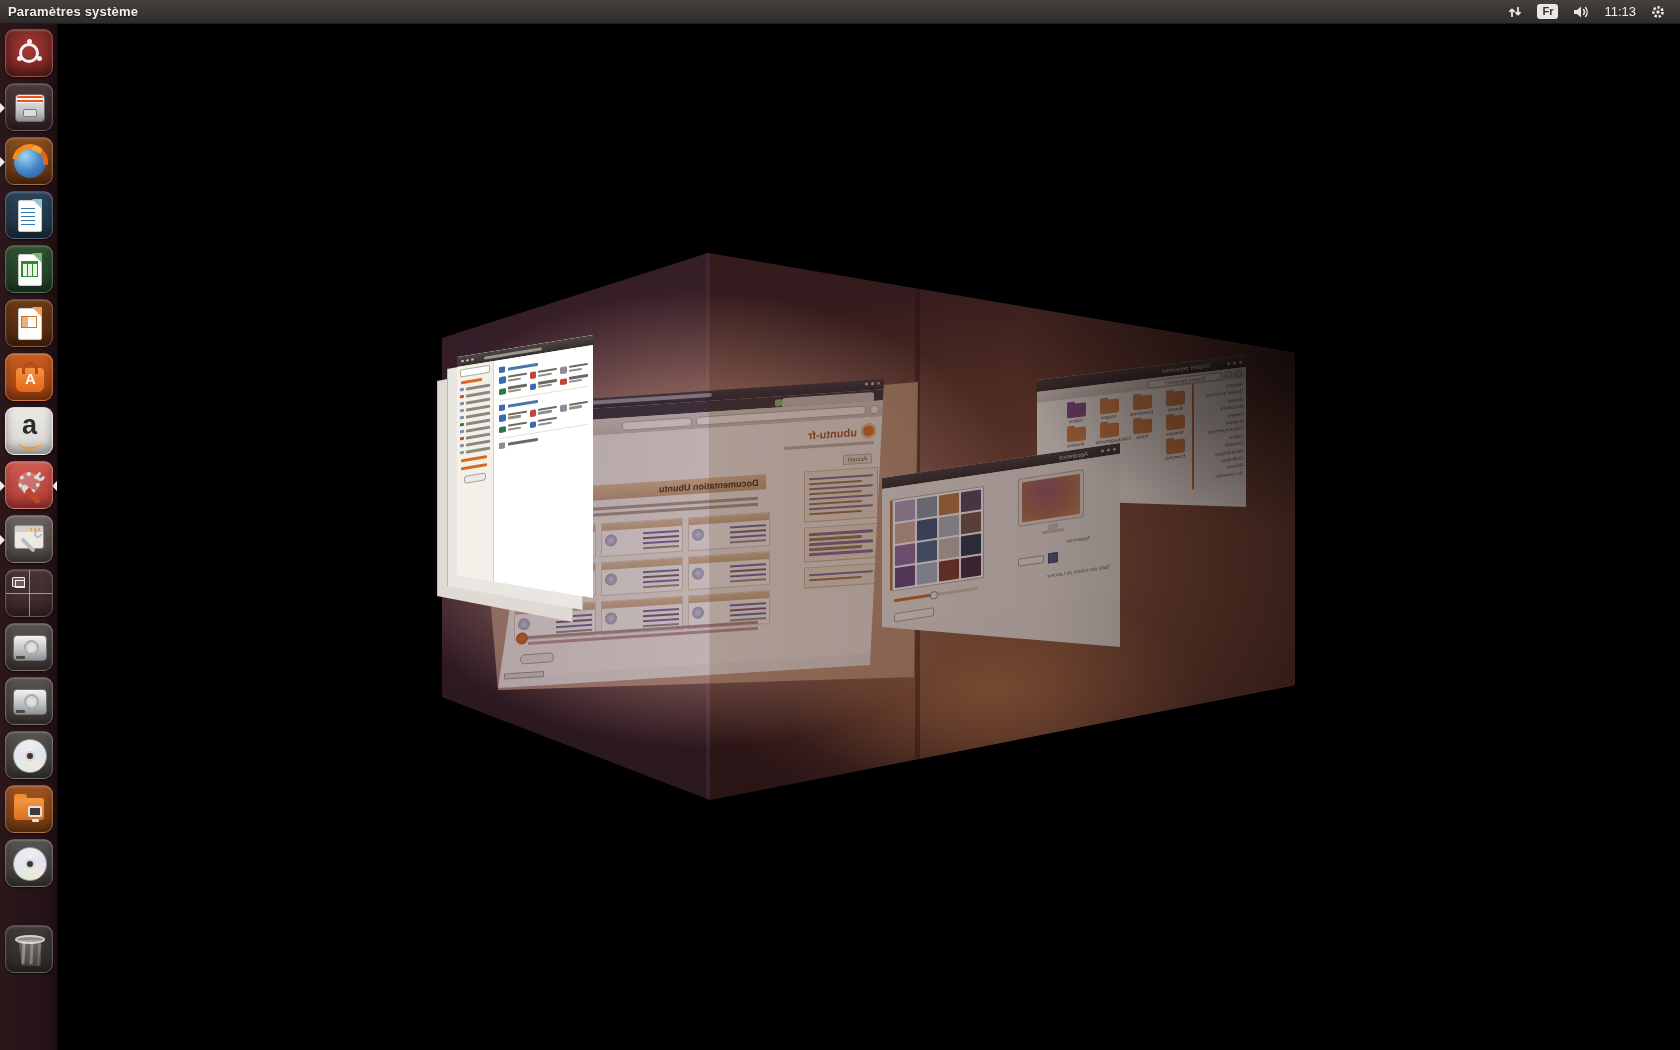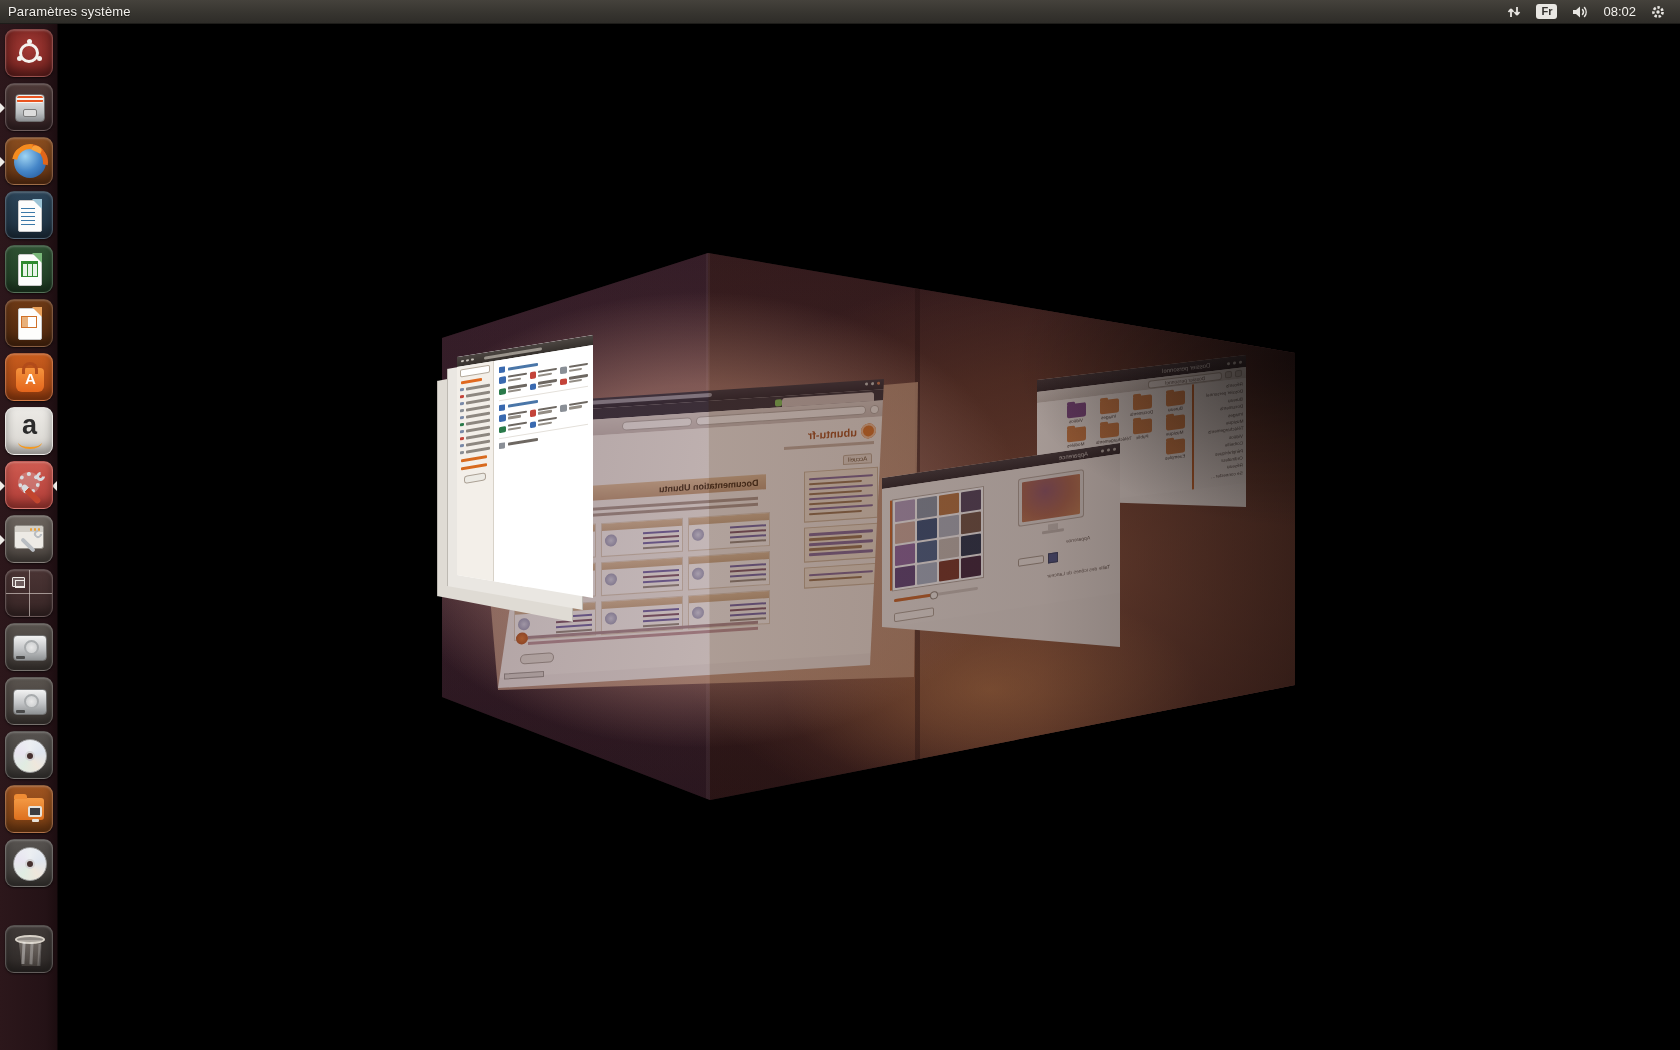--- a/index.html
+++ b/index.html
@@ -3,21 +3,21 @@
 <meta charset="utf-8">
 <style>
   html,body{margin:0;padding:0;width:1680px;height:1050px;background:#000;overflow:hidden;
             font-family:"Liberation Sans",sans-serif;}
   *{box-sizing:border-box;}
 
   
   #panel{position:absolute;left:0;top:0;width:1680px;height:24px;z-index:50;
          background:linear-gradient(#45423c,#36342f 60%,#2e2c28);
          border-bottom:1px solid #1d1c19;display:flex;align-items:center;color:#f3f1ed;}
-  #panel .title{margin-left:8px;font-size:13px;font-weight:normal;letter-spacing:.2px;
+  #panel .title{margin-left:8px;font-size:13px;font-weight:bold;letter-spacing:.2px;
          text-shadow:0 1px 1px rgba(0,0,0,.6);}
   #panel .spacer{flex:1;}
   .ind{display:flex;align-items:center;margin-right:14px;}
   .kbd-badge{background:#e9e7e3;color:#35332f;font-size:11px;font-weight:bold;
              padding:1px 5px;border-radius:3px;line-height:13px;}
   .time{font-size:13px;color:#f3f1ed;}
   .picon{display:block;}
 
   
   #launcher{position:absolute;left:0;top:24px;bottom:0;width:58px;z-index:40;
@@ -274,21 +274,21 @@
   <span class="ind">
     <span class="kbd-badge">Fr</span>
   </span>
   <span class="ind">
     <svg class="picon" width="18" height="16" viewBox="0 0 18 16">
       <path d="M2 6h3l4-3.5v11L5 10H2z" fill="#e8e6e2"></path>
       <path d="M11.5 5.5a4 4 0 010 5M13.5 3.5a7 7 0 010 9" stroke="#e8e6e2" stroke-width="1.5" fill="none" stroke-linecap="round"></path>
     </svg>
   </span>
   <span class="ind">
-    <span class="time">08:02</span>
+    <span class="time">11:13</span>
   </span>
   <span class="ind">
     <svg class="picon" width="16" height="16" viewBox="0 0 16 16">
       <circle cx="8" cy="8" r="4.6" fill="none" stroke="#e8e6e2" stroke-width="2.6" stroke-dasharray="2.4 1.7"></circle>
       <circle cx="8" cy="8" r="1.7" fill="#e8e6e2"></circle>
     </svg>
   </span>
 </div>
 
 <div id="launcher">

